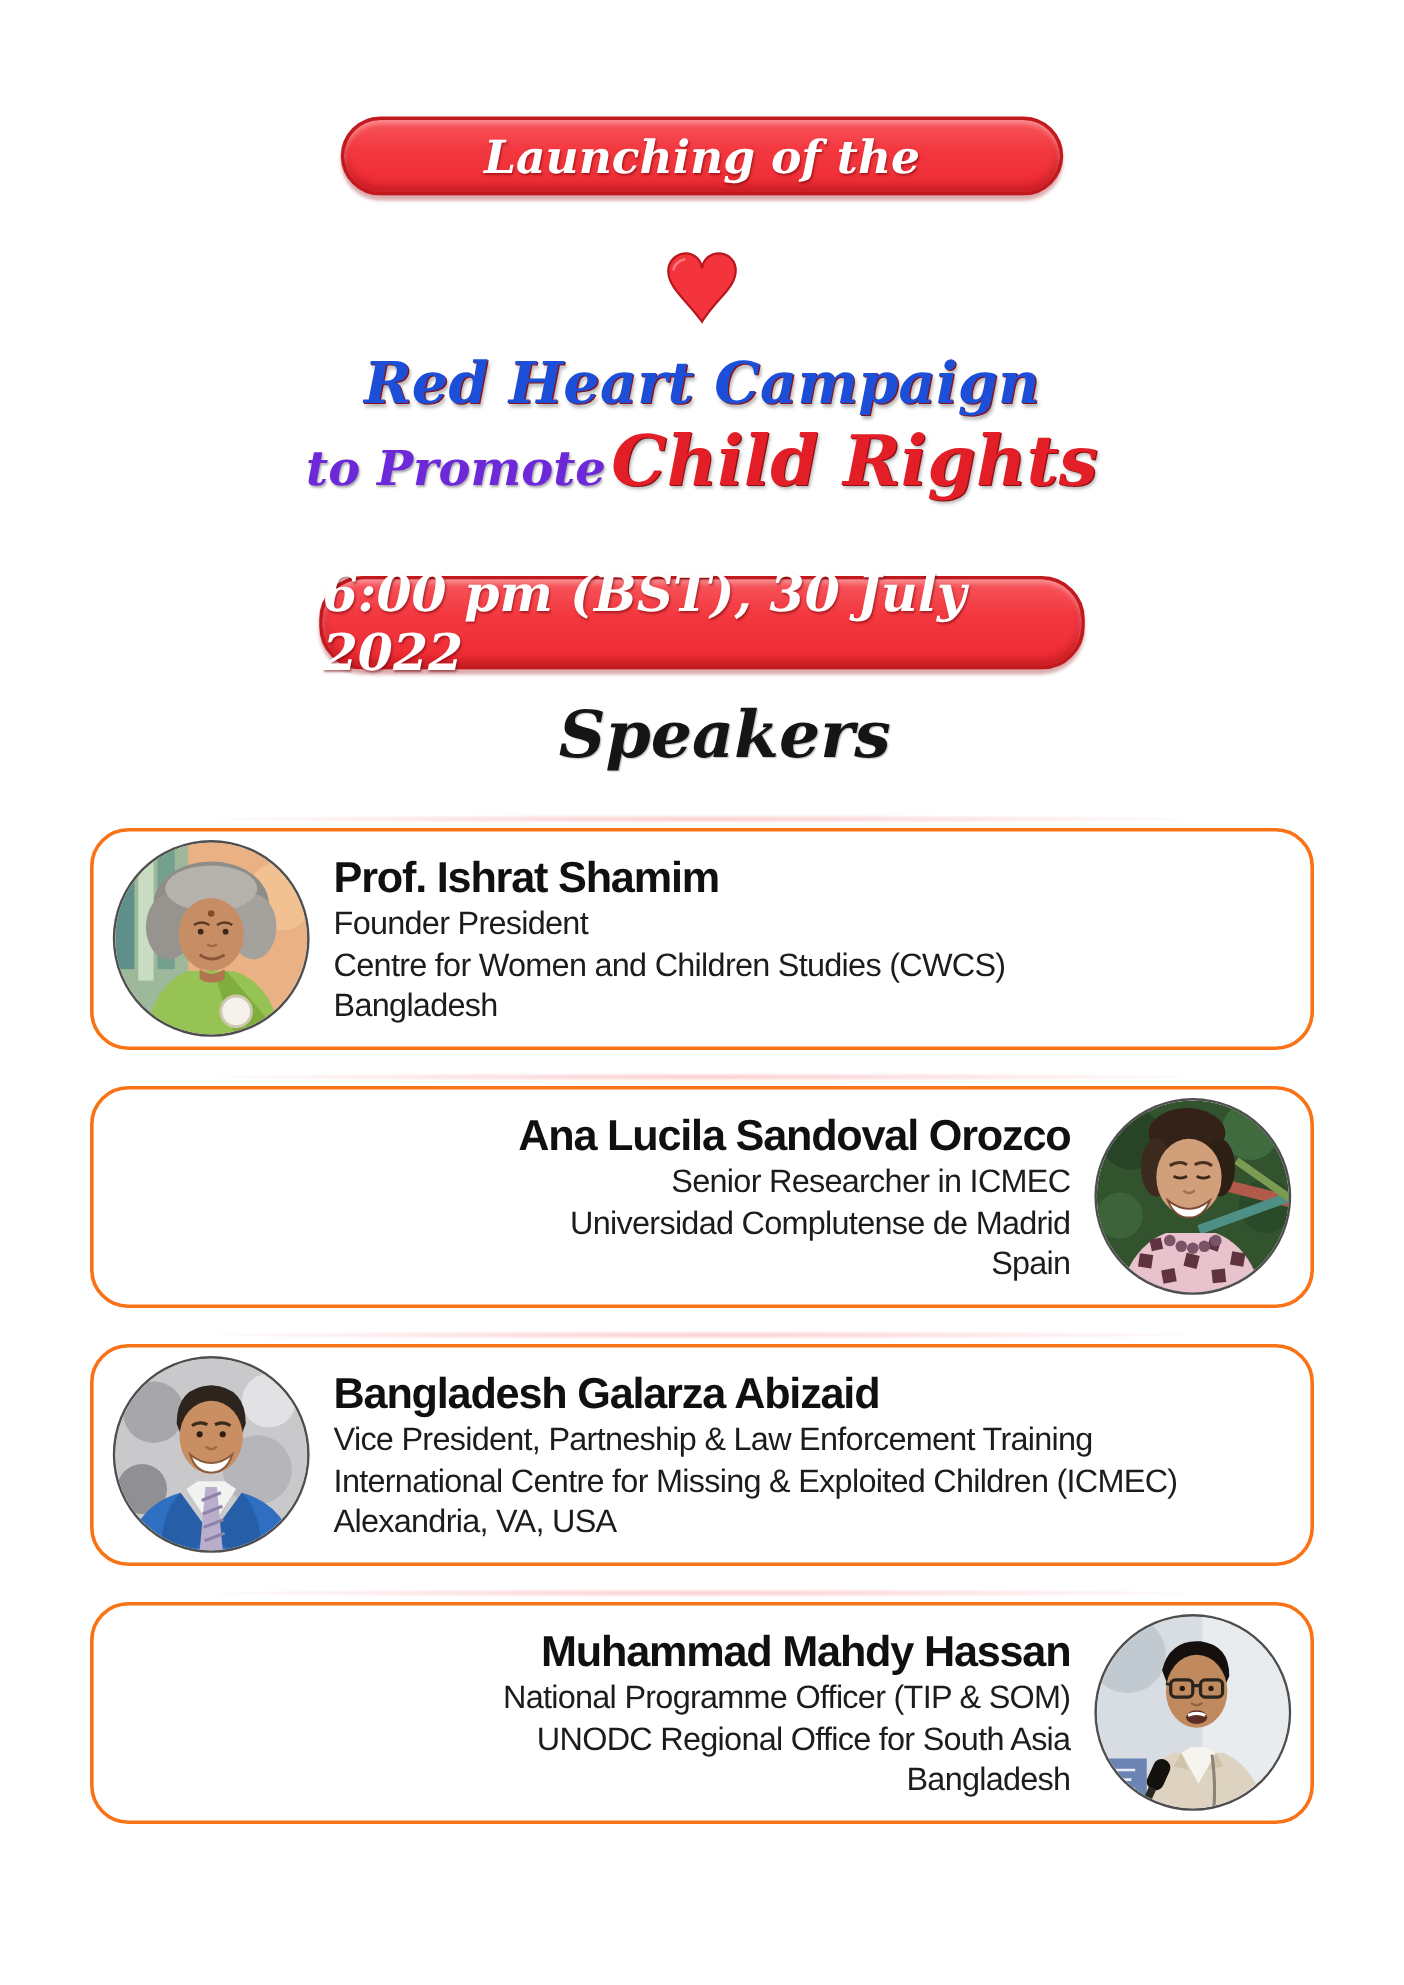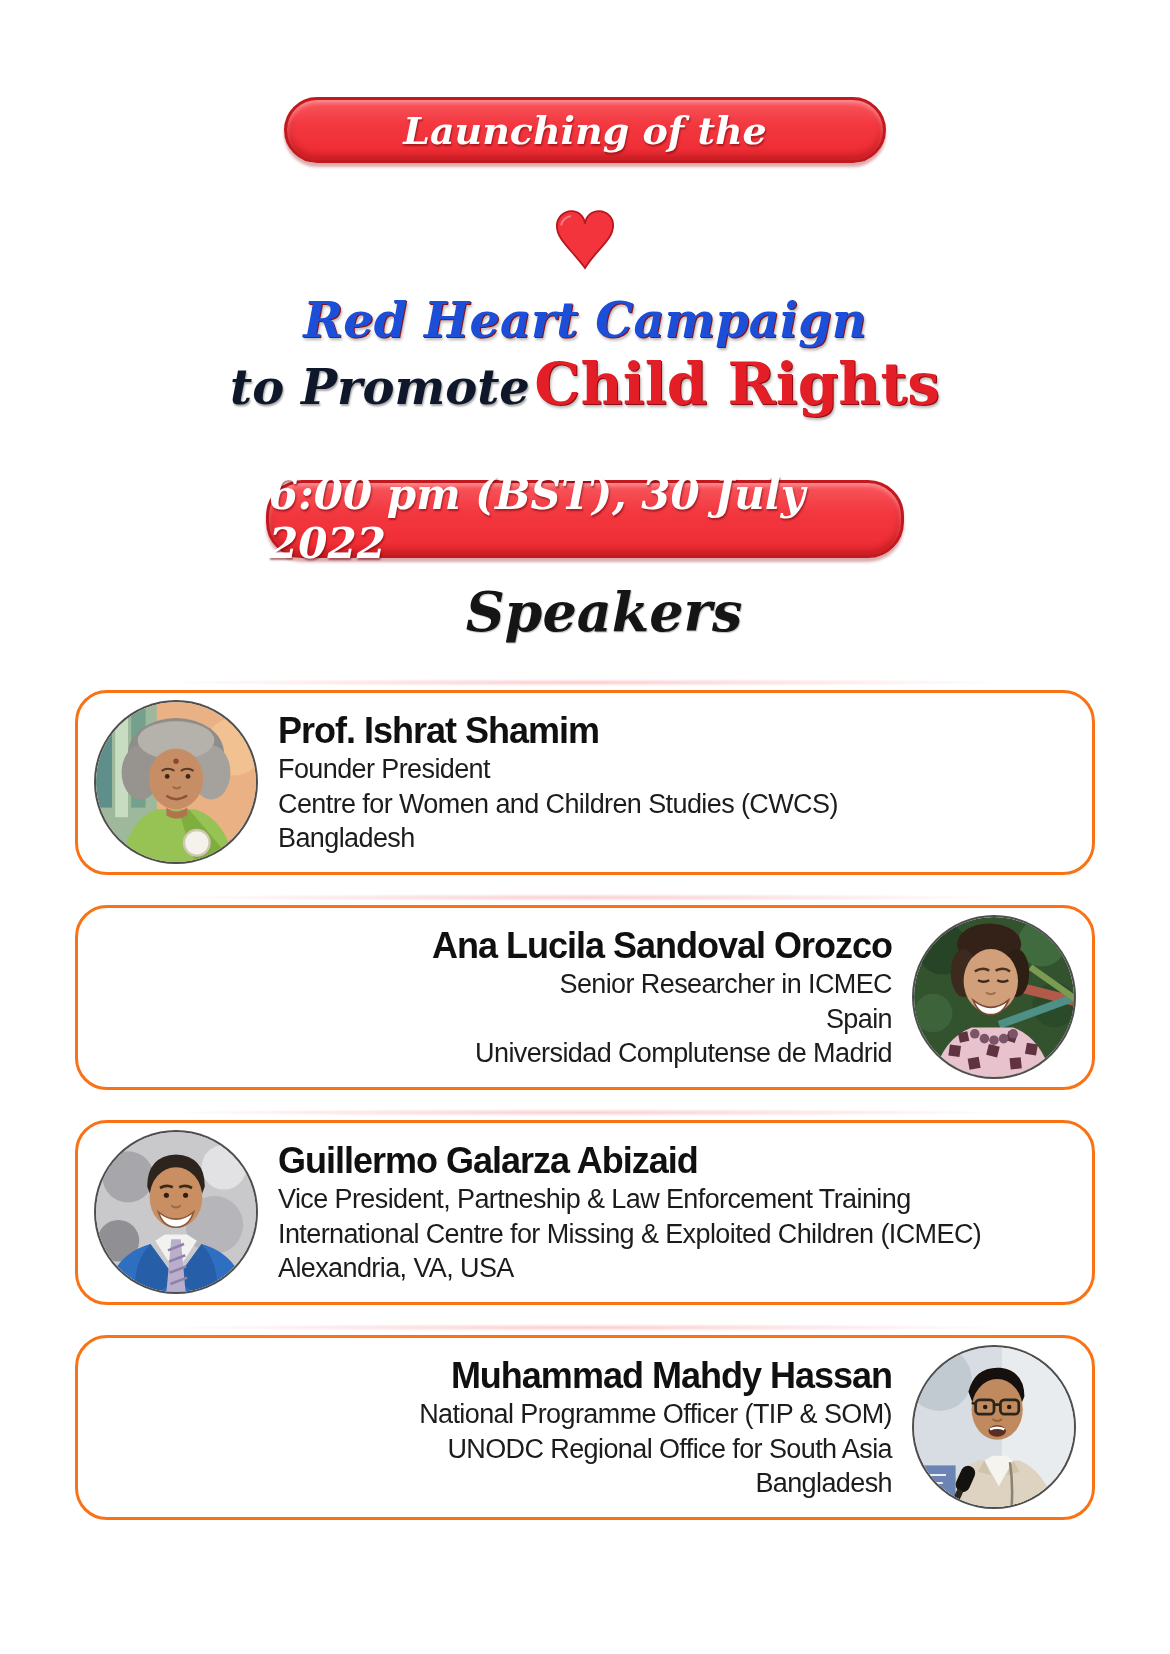--- a/index.html
+++ b/index.html
@@ -35,24 +35,24 @@
   
   .title-main{
     margin-top:18px;
     font-family:"DejaVu Serif",serif;font-style:italic;font-weight:bold;
     font-size:48px;line-height:1.15;color:#1d4ed8;
     text-shadow:1px 1px 0 #8c0f14,2px 3px 3px rgba(0,0,0,.30);
   }
   .title-sub{margin-top:2px;line-height:1.2;}
   .title-sub .sub-prefix{
     font-family:"DejaVu Serif",serif;font-style:italic;font-weight:bold;
-    font-size:48px;color:#0f172a;text-shadow:1px 2px 2px rgba(0,0,0,.35);
+    font-size:40px;color:#6d28d9;text-shadow:1px 2px 2px rgba(0,0,0,.35);
   }
   .title-sub .sub-emphasis{
-    font-family:"DejaVu Serif",serif;font-weight:bold;
+    font-family:"DejaVu Serif",serif;font-style:italic;font-weight:bold;
     font-size:58px;color:#e41e26;
     text-shadow:1px 1px 0 #8c0f14,2px 3px 3px rgba(0,0,0,.30);
   }
   .speakers-heading{
     margin-top:22px;
     font-family:"DejaVu Serif",serif;font-style:italic;font-weight:bold;
     font-size:54px;color:#151515;text-shadow:1px 1px 1px rgba(0,0,0,.25);padding-left:38px;
   }
 
   
@@ -203,22 +203,22 @@
             <circle cx="50" cy="77" r="3"></circle>
               <circle cx="56" cy="76" r="3"></circle>
             <circle cx="62" cy="73" r="3"></circle>
           </g>
         </g>
       </svg>
     </div>
     <div class="card-text">
       <div class="speaker-name">Ana Lucila Sandoval Orozco</div>
       <div class="speaker-line">Senior Researcher in ICMEC</div>
+      <div class="speaker-line">Universidad Complutense de Madrid</div>
       <div class="speaker-line">Spain</div>
-      <div class="speaker-line">Universidad Complutense de Madrid</div>
     </div>
   </div>
 
   <div class="card">
     <div class="photo">
       <svg viewBox="0 0 100 100">
         <defs>
             <clipPath id="cp3">
               <circle cx="50" cy="50" r="50"></circle>
             </clipPath>
@@ -245,21 +245,21 @@
           <g stroke="#8f82a8" stroke-width="1.6">
             <line x1="45" y1="74" x2="55" y2="70"></line>
             <line x1="45.6" y1="81" x2="55.8" y2="77"></line>
             <line x1="46" y1="88" x2="56.4" y2="84"></line>
             <line x1="46.5" y1="95" x2="57" y2="91"></line>
           </g>
         </g>
       </svg>
     </div>
     <div class="card-text">
-      <div class="speaker-name">Guillermo Galarza Abizaid</div>
+      <div class="speaker-name">Bangladesh Galarza Abizaid</div>
       <div class="speaker-line">Vice President, Partneship &amp; Law Enforcement Training</div>
       <div class="speaker-line">International Centre for Missing &amp; Exploited Children (ICMEC)</div>
       <div class="speaker-line">Alexandria, VA, USA</div>
     </div>
   </div>
 
   <div class="card card--right">
     <div class="photo">
       <svg viewBox="0 0 100 100">
         <defs>

